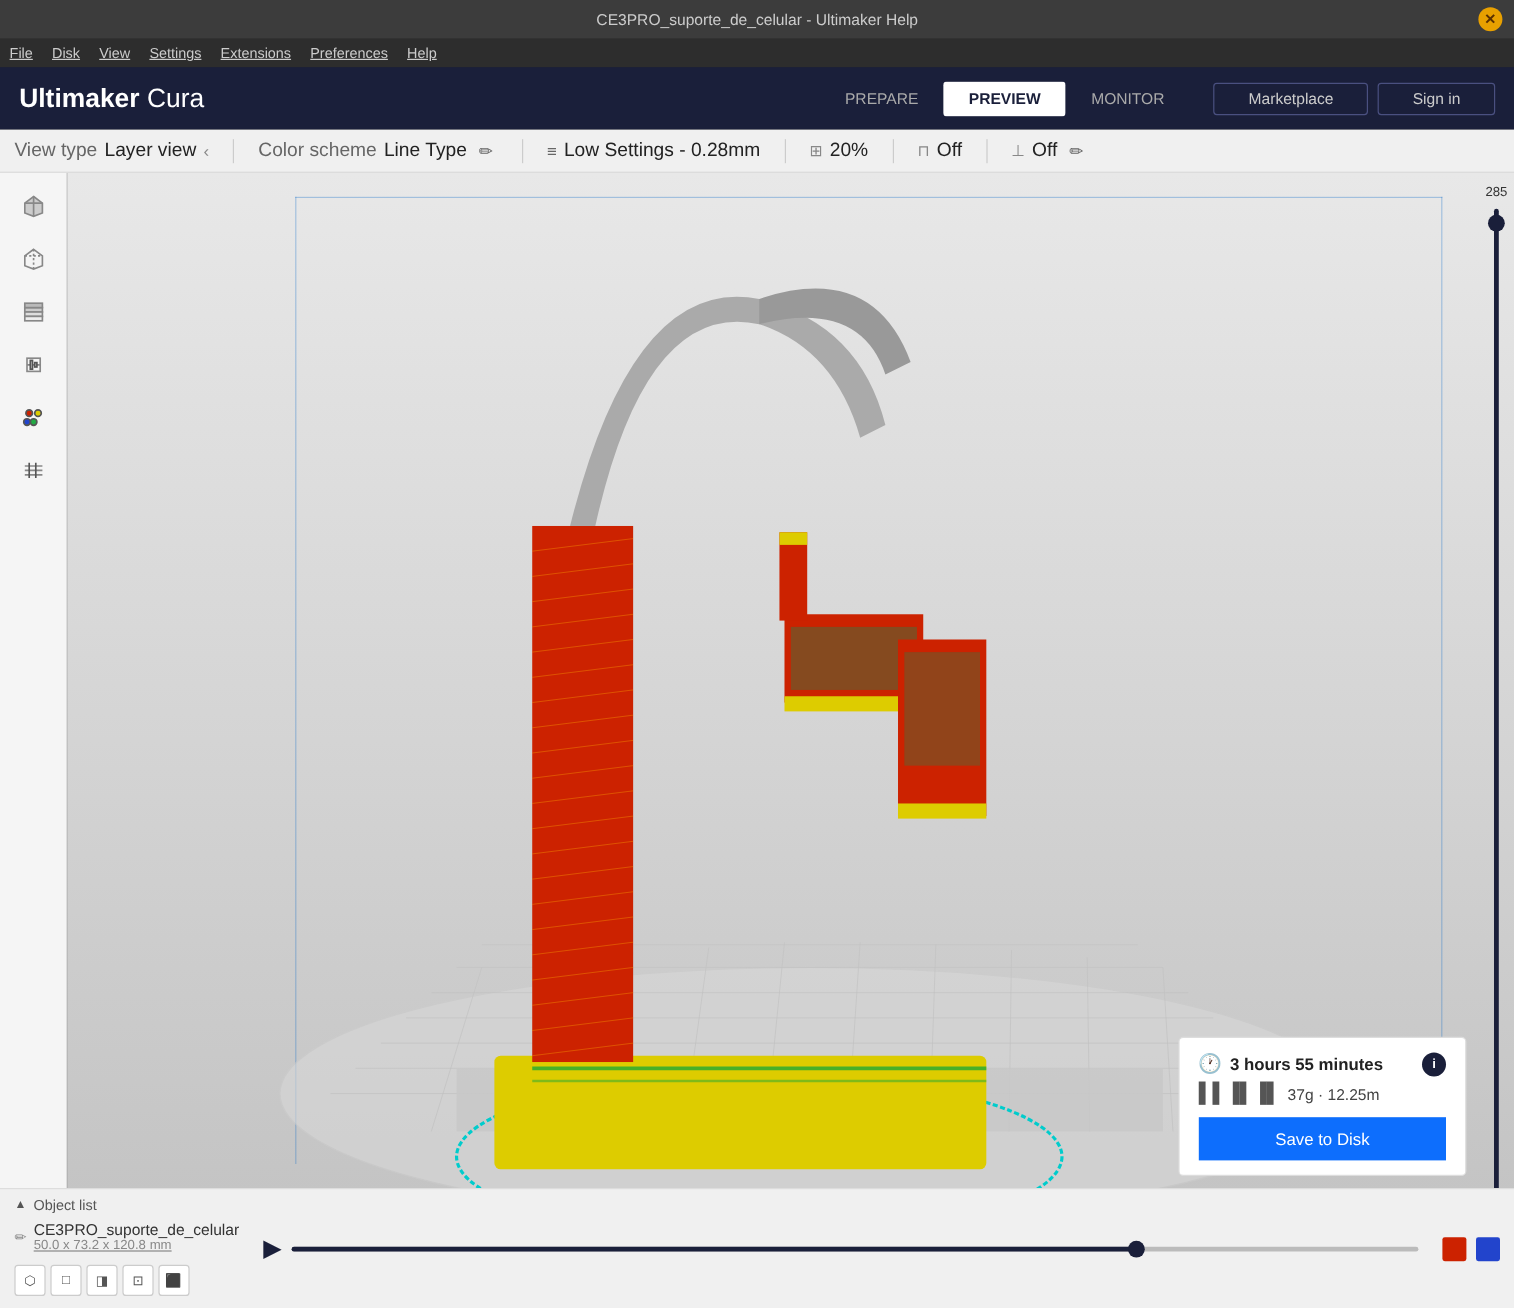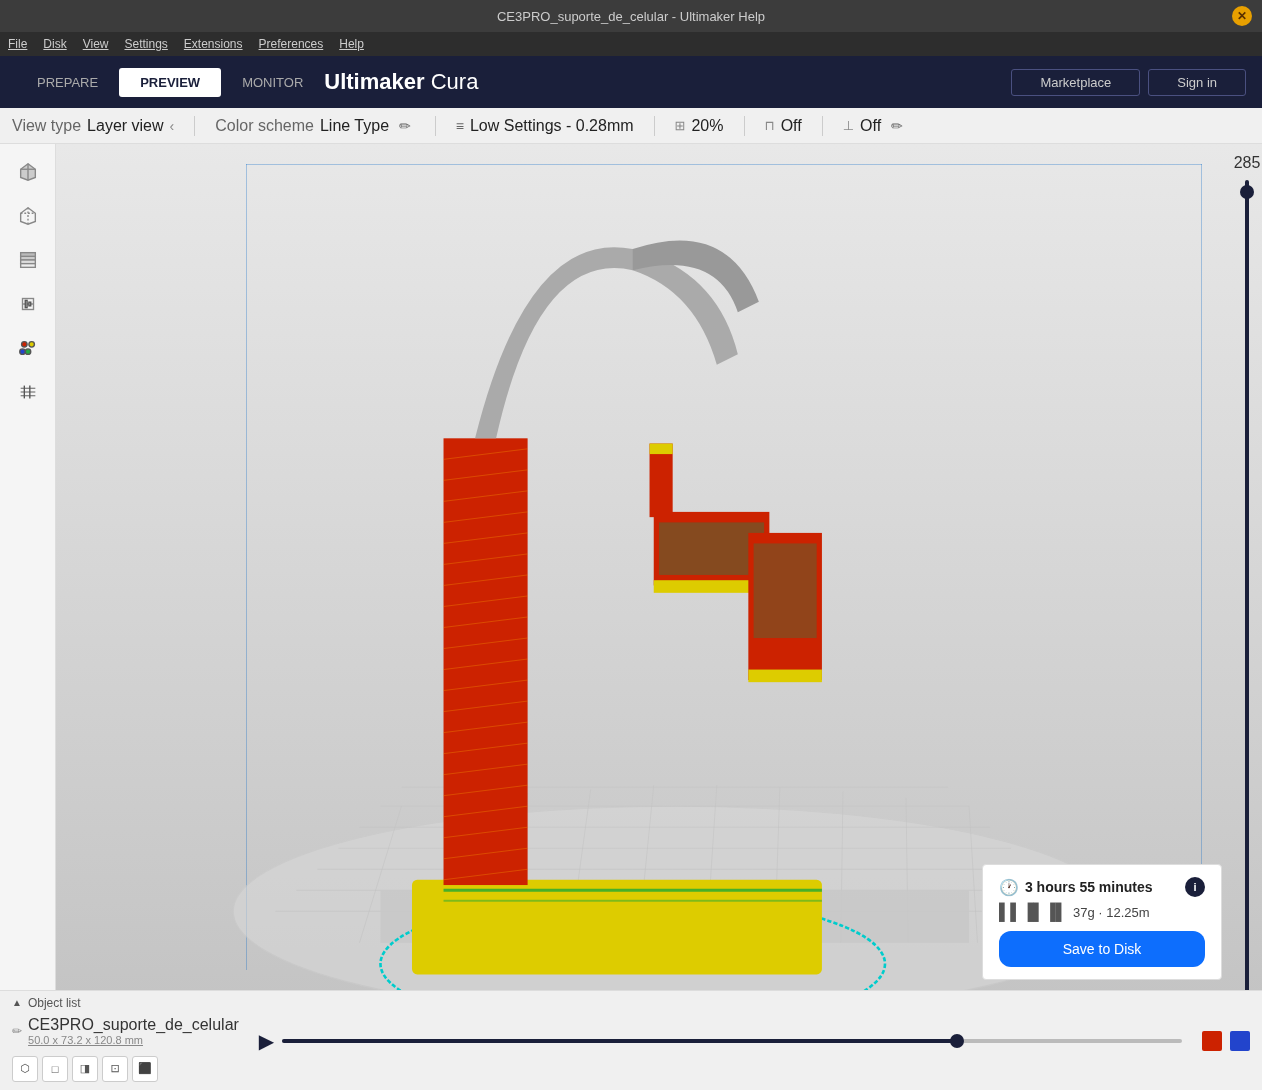--- a/index.html
+++ b/index.html
@@ -185,21 +185,21 @@
       right: 0;
       top: 0;
       bottom: 0;
       display: flex;
       flex-direction: column;
       align-items: center;
       padding: 10px 0;
     }
     .layer-number {
       color: #333;
-      font-size: 16px;
+      font-size: 11px;
       font-weight: 500;
       margin-bottom: 4px;
     }
     .layer-track {
       width: 4px;
       flex: 1;
       background: #1a1f3a;
       border-radius: 2px;
       position: relative;
       margin: 4px 0;
@@ -244,21 +244,21 @@
       cursor: pointer;
     }
     .object-item {
       display: flex;
       align-items: center;
       gap: 6px;
       padding: 2px 0;
     }
     .object-item-name {
       color: #333;
-      font-size: 16px;
+      font-size: 13px;
     }
     .object-item-dims {
       color: #888;
       font-size: 11px;
       text-decoration: underline;
     }
     .object-icon {
       color: #888;
       font-size: 12px;
     }
@@ -369,21 +369,21 @@
     .barcode-icon {
       font-size: 16px;
       color: #555;
     }
     .save-btn {
       width: 100%;
       background: #0d6efd;
       color: #fff;
       border: none;
       padding: 10px 0;
-      border-radius: 12px;
+      border-radius: 0;
       font-size: 14px;
       font-weight: 500;
       cursor: pointer;
     }
 
     
     .wall-left {
       position: absolute;
       left: 190px;
       top: 20px;
@@ -428,27 +428,27 @@
   <span>File</span>
   <span>Disk</span>
   <span>View</span>
   <span>Settings</span>
   <span>Extensions</span>
   <span>Preferences</span>
   <span>Help</span>
 </div>
 
 <div id="header">
+  <div id="logo">
+    <strong>Ultimaker</strong> <span>Cura</span>
+  </div>
   <div id="nav-tabs">
     <div class="nav-tab">PREPARE</div>
     <div class="nav-tab active">PREVIEW</div>
     <div class="nav-tab">MONITOR</div>
-  </div>
-  <div id="logo">
-    <strong>Ultimaker</strong> <span>Cura</span>
   </div>
   <div id="header-actions">
     <button class="header-btn">Marketplace</button>
     <button class="header-btn">Sign in</button>
   </div>
 </div>
 
 <div id="toolbar">
   <div class="toolbar-group">
     <span class="toolbar-label">View type</span>

